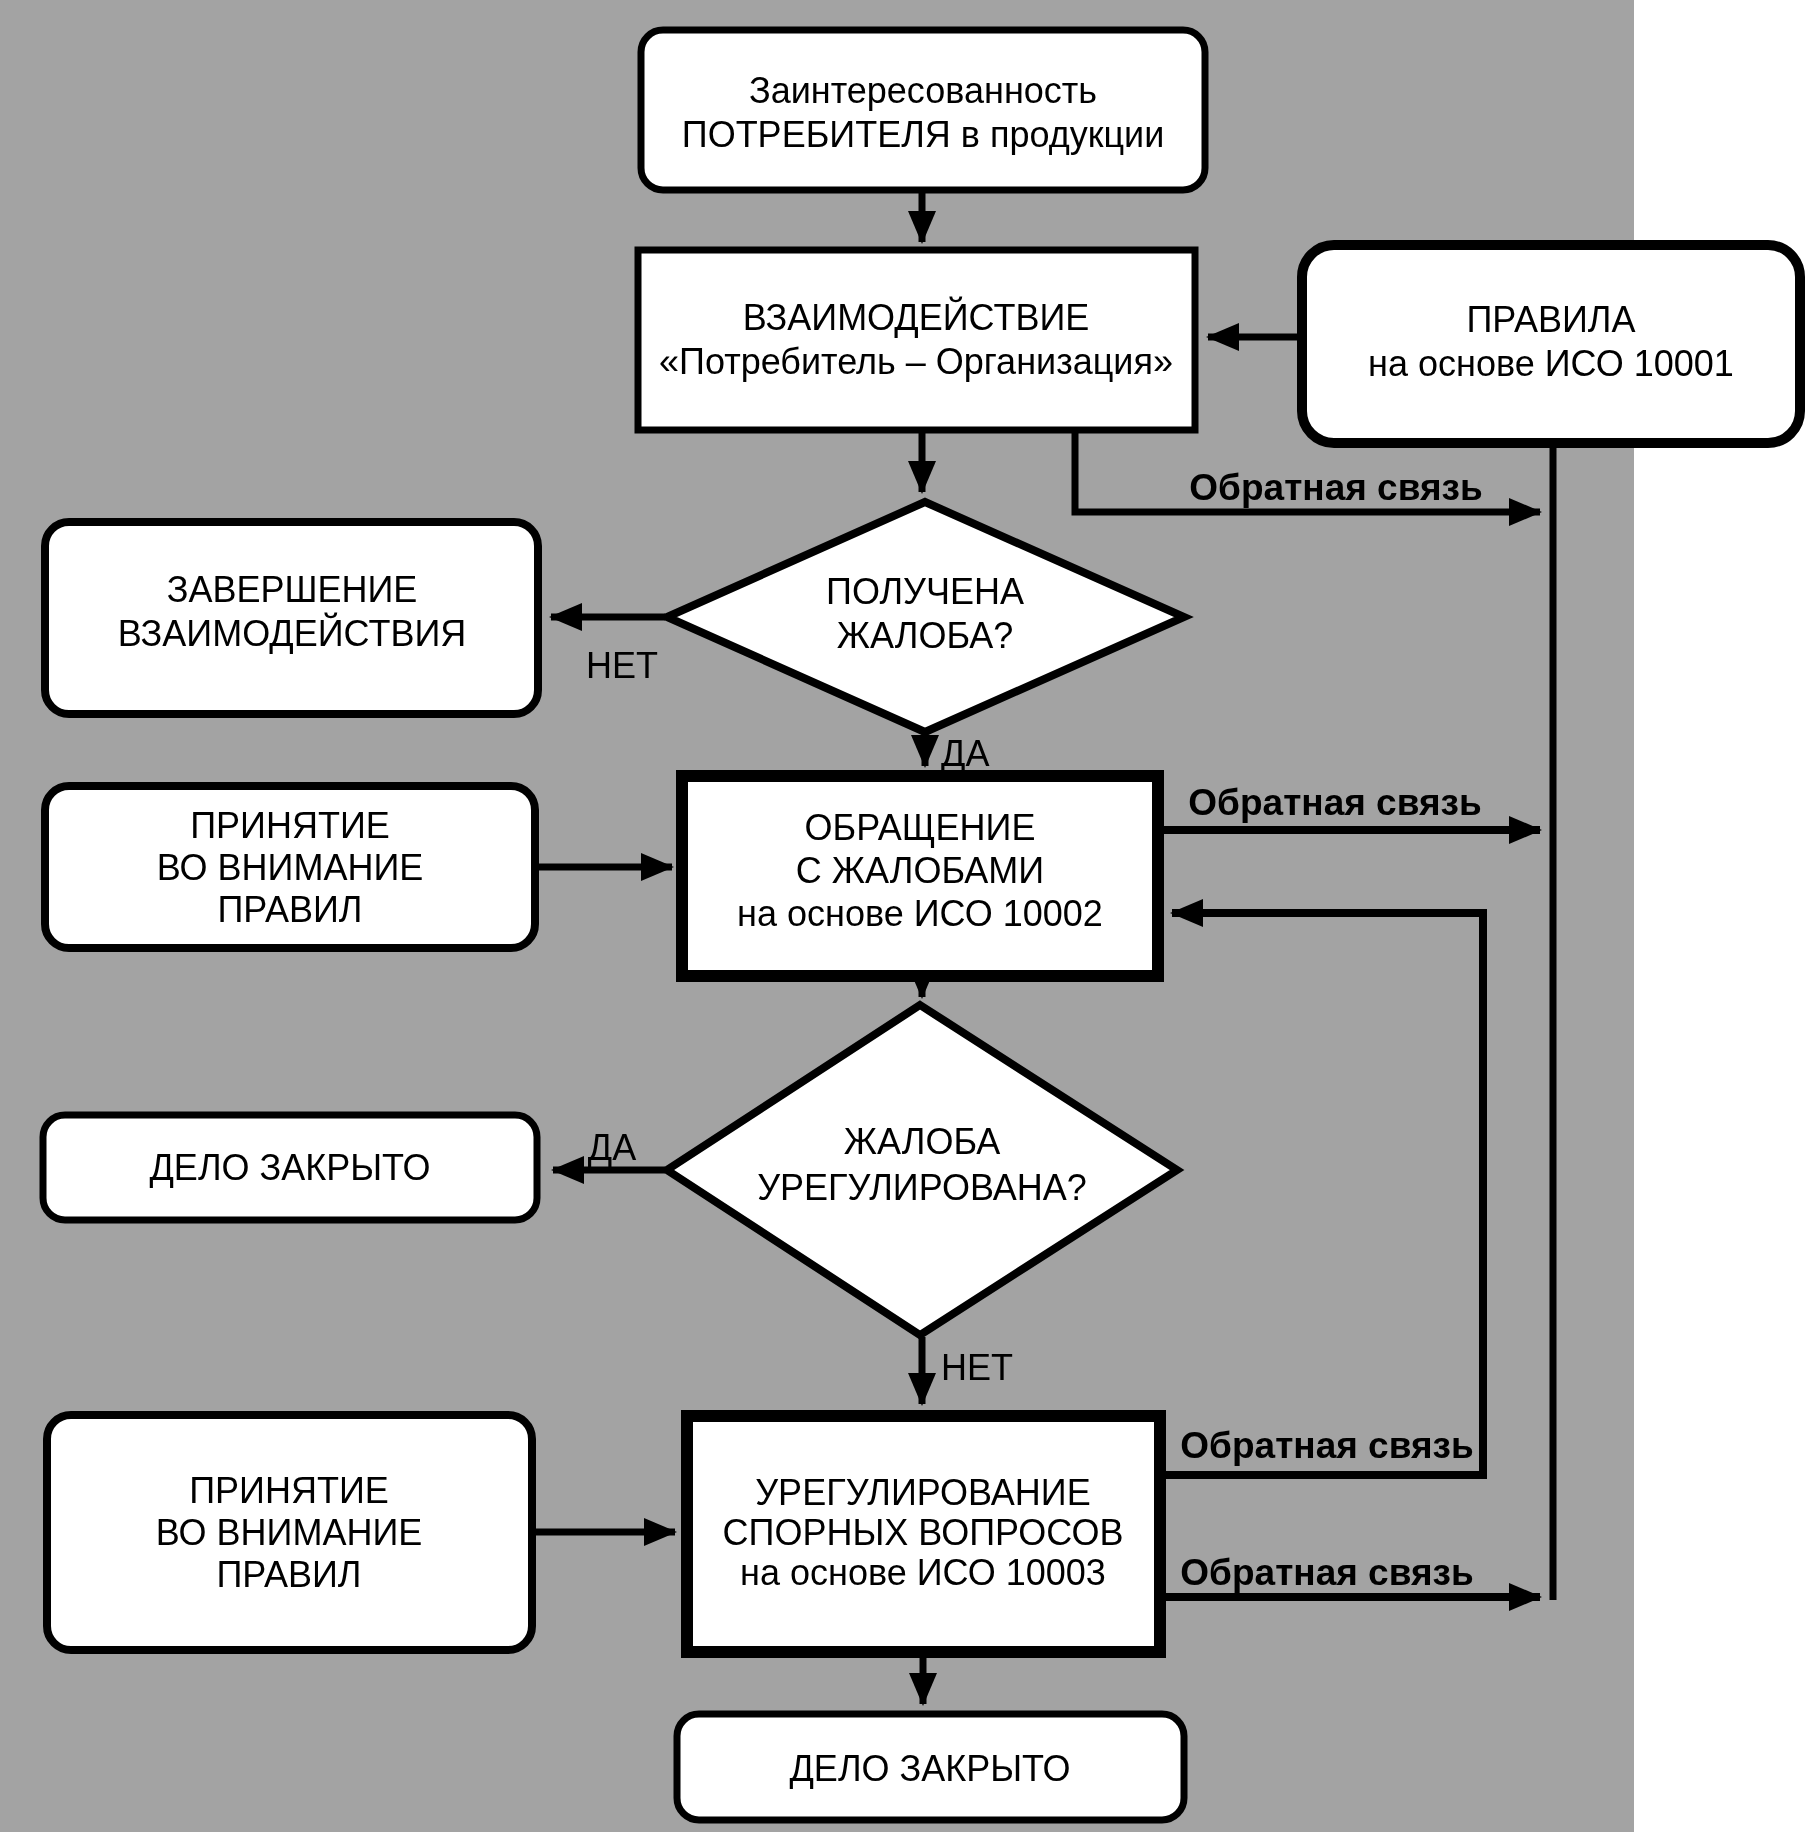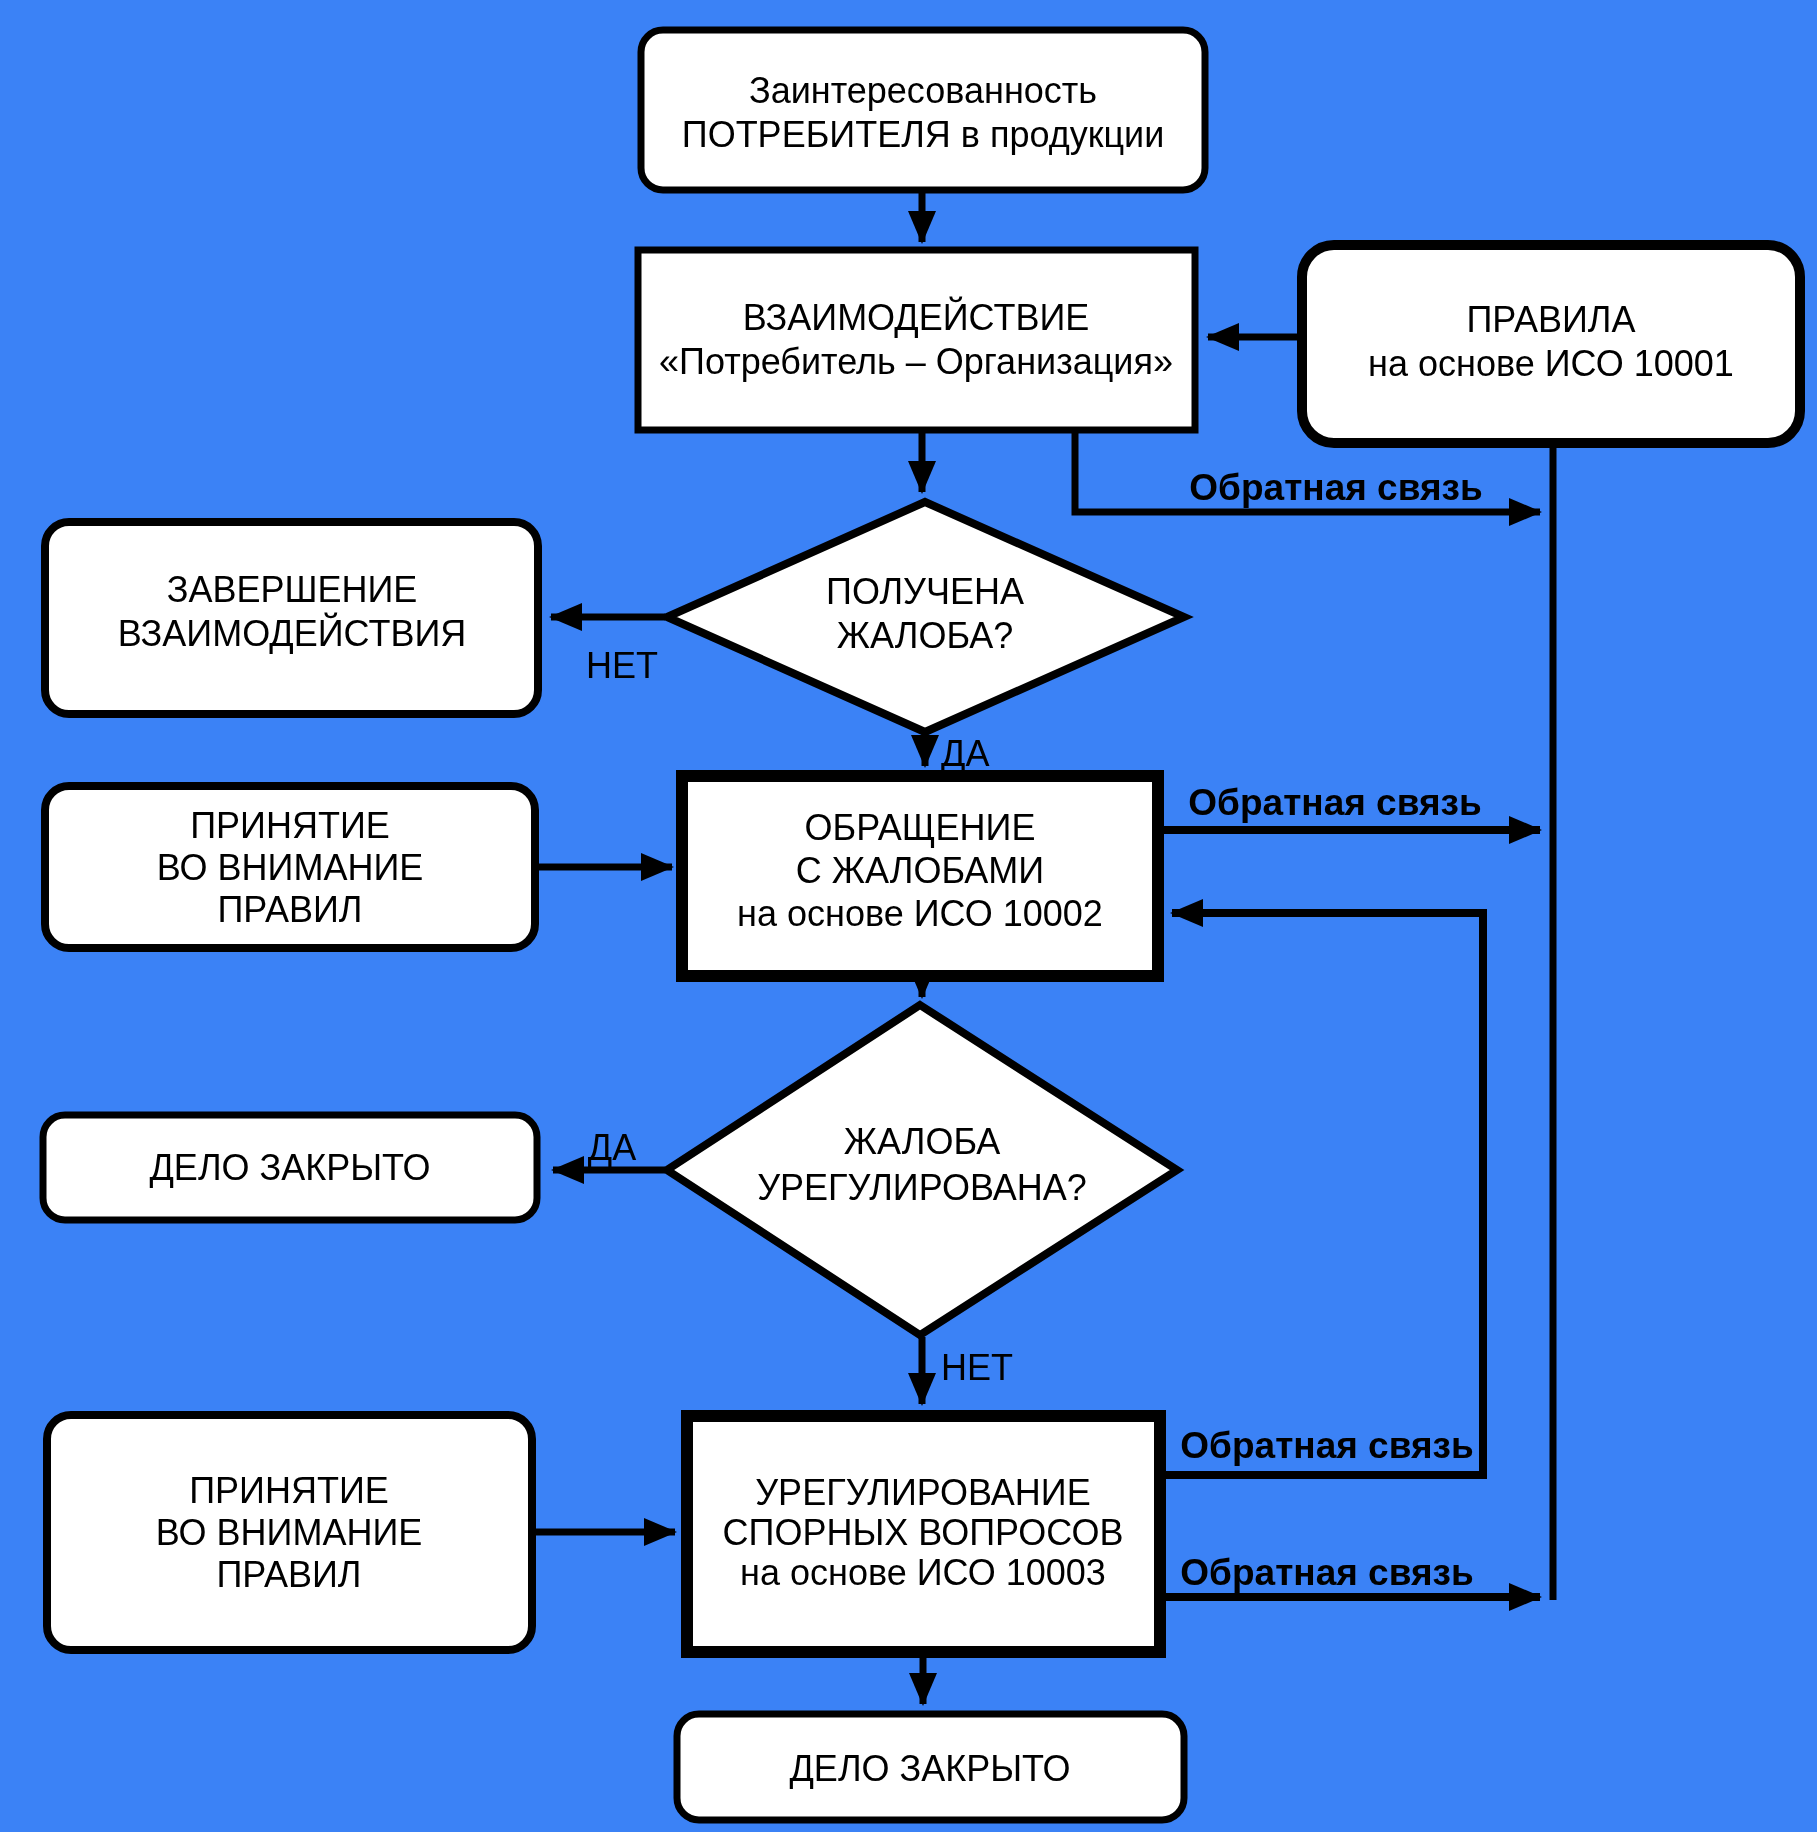--- a/index.html
+++ b/index.html
@@ -1,23 +1,23 @@
 <!DOCTYPE html>
 <html><head>
 <meta charset="utf-8">
 <style>
   html, body {
     margin: 0;
     padding: 0;
     background: #ffffff;
   }
   .page {
-    width: 1817px;
+    width: 1634px;
     height: 1832px;
-    background: #3b82f6;
+    background: #a3a3a3;
     position: relative;
     font-family: "Liberation Sans", sans-serif;
   }
   svg { display: block; }
   .shape {
     fill: #ffffff;
     stroke: #000000;
   }
   .edge {
     fill: none;

